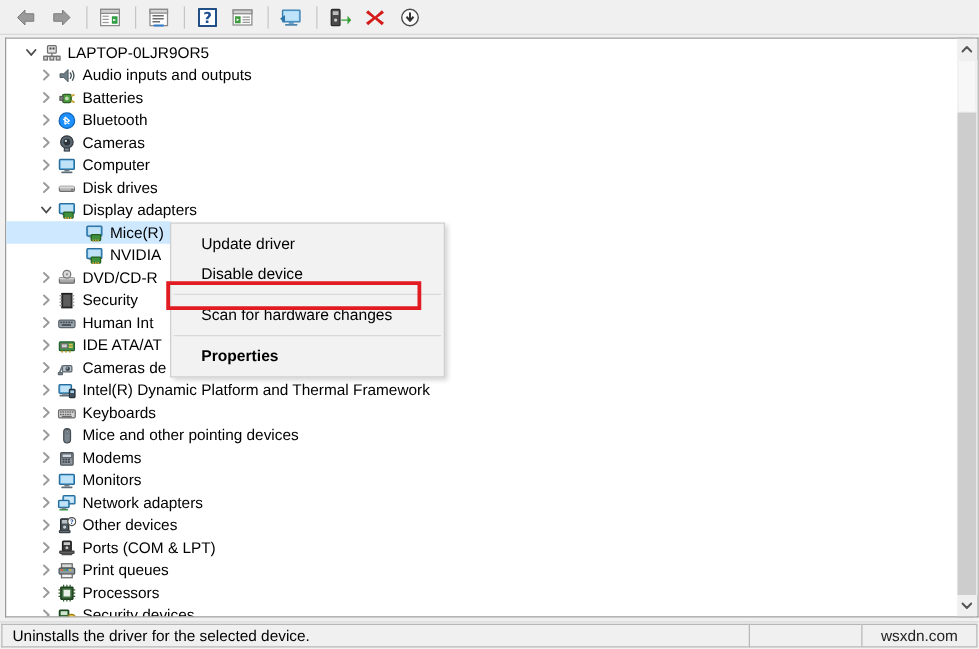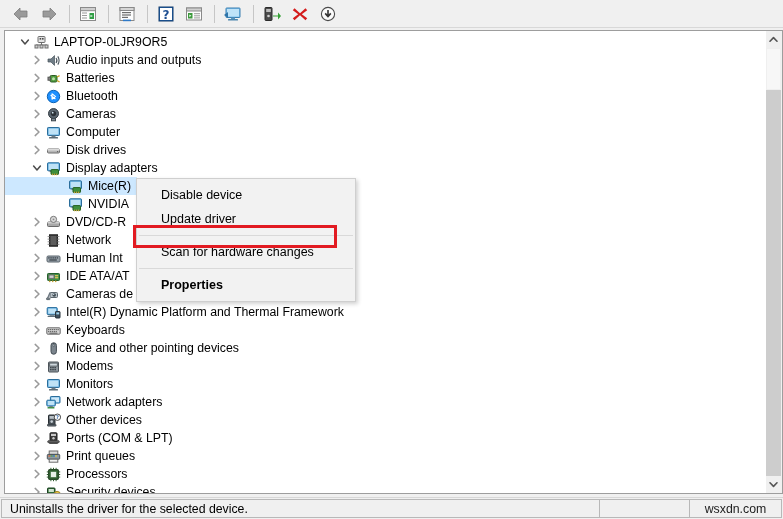--- a/index.html
+++ b/index.html
@@ -521,21 +521,21 @@
                   <rect x="1.6" y="3" width="1.9" height="1.1" fill="#9a9a9a"></rect>
                   <rect x="1.6" y="5.6" width="1.9" height="1.1" fill="#9a9a9a"></rect>
                   <rect x="1.6" y="8.2" width="1.9" height="1.1" fill="#9a9a9a"></rect>
                   <rect x="1.6" y="10.8" width="1.9" height="1.1" fill="#9a9a9a"></rect>
                   <rect x="11.5" y="3" width="1.9" height="1.1" fill="#9a9a9a"></rect>
                   <rect x="11.5" y="5.6" width="1.9" height="1.1" fill="#9a9a9a"></rect>
                   <rect x="11.5" y="8.2" width="1.9" height="1.1" fill="#9a9a9a"></rect>
                   <rect x="11.5" y="10.8" width="1.9" height="1.1" fill="#9a9a9a"></rect>
                 </svg>
               </span>
-              <span class="lbl">Network</span>
+              <span class="lbl">Security</span>
             </div>
           </div>
           <div class="row">
             <div class="rowhit d1">
               <span class="chev">
                 <svg width="10" height="10" viewBox="0 0 10 10">
                   <path d="M3.2 1.4 L7 5 L3.2 8.6" stroke="#9a9a9a" stroke-width="1.5" fill="none" stroke-linecap="round" stroke-linejoin="round"></path>
                 </svg>
               </span>
               <span class="ic">
@@ -839,22 +839,22 @@
     </div>
     <div id="vsb-down">
       <svg width="9" height="7" viewBox="0 0 9 7">
         <path d="M1 1.8 L4.5 5.4 L8 1.8" stroke="#555" stroke-width="1.6" fill="none" stroke-linecap="round" stroke-linejoin="round"></path>
       </svg>
     </div>
   </div>
 
   <div id="ctx-menu">
     <div id="ctx-items">
+        <div class="mi">Update driver</div>
         <div class="mi">Disable device</div>
-        <div class="mi">Update driver</div>
         <div class="msep"></div>
         <div class="mi">Scan for hardware changes</div>
         <div class="msep"></div>
         <div class="mi bold">Properties</div>
       </div>
   </div>
 
   <div id="red-box"></div>
 
   <div id="statusbar">

